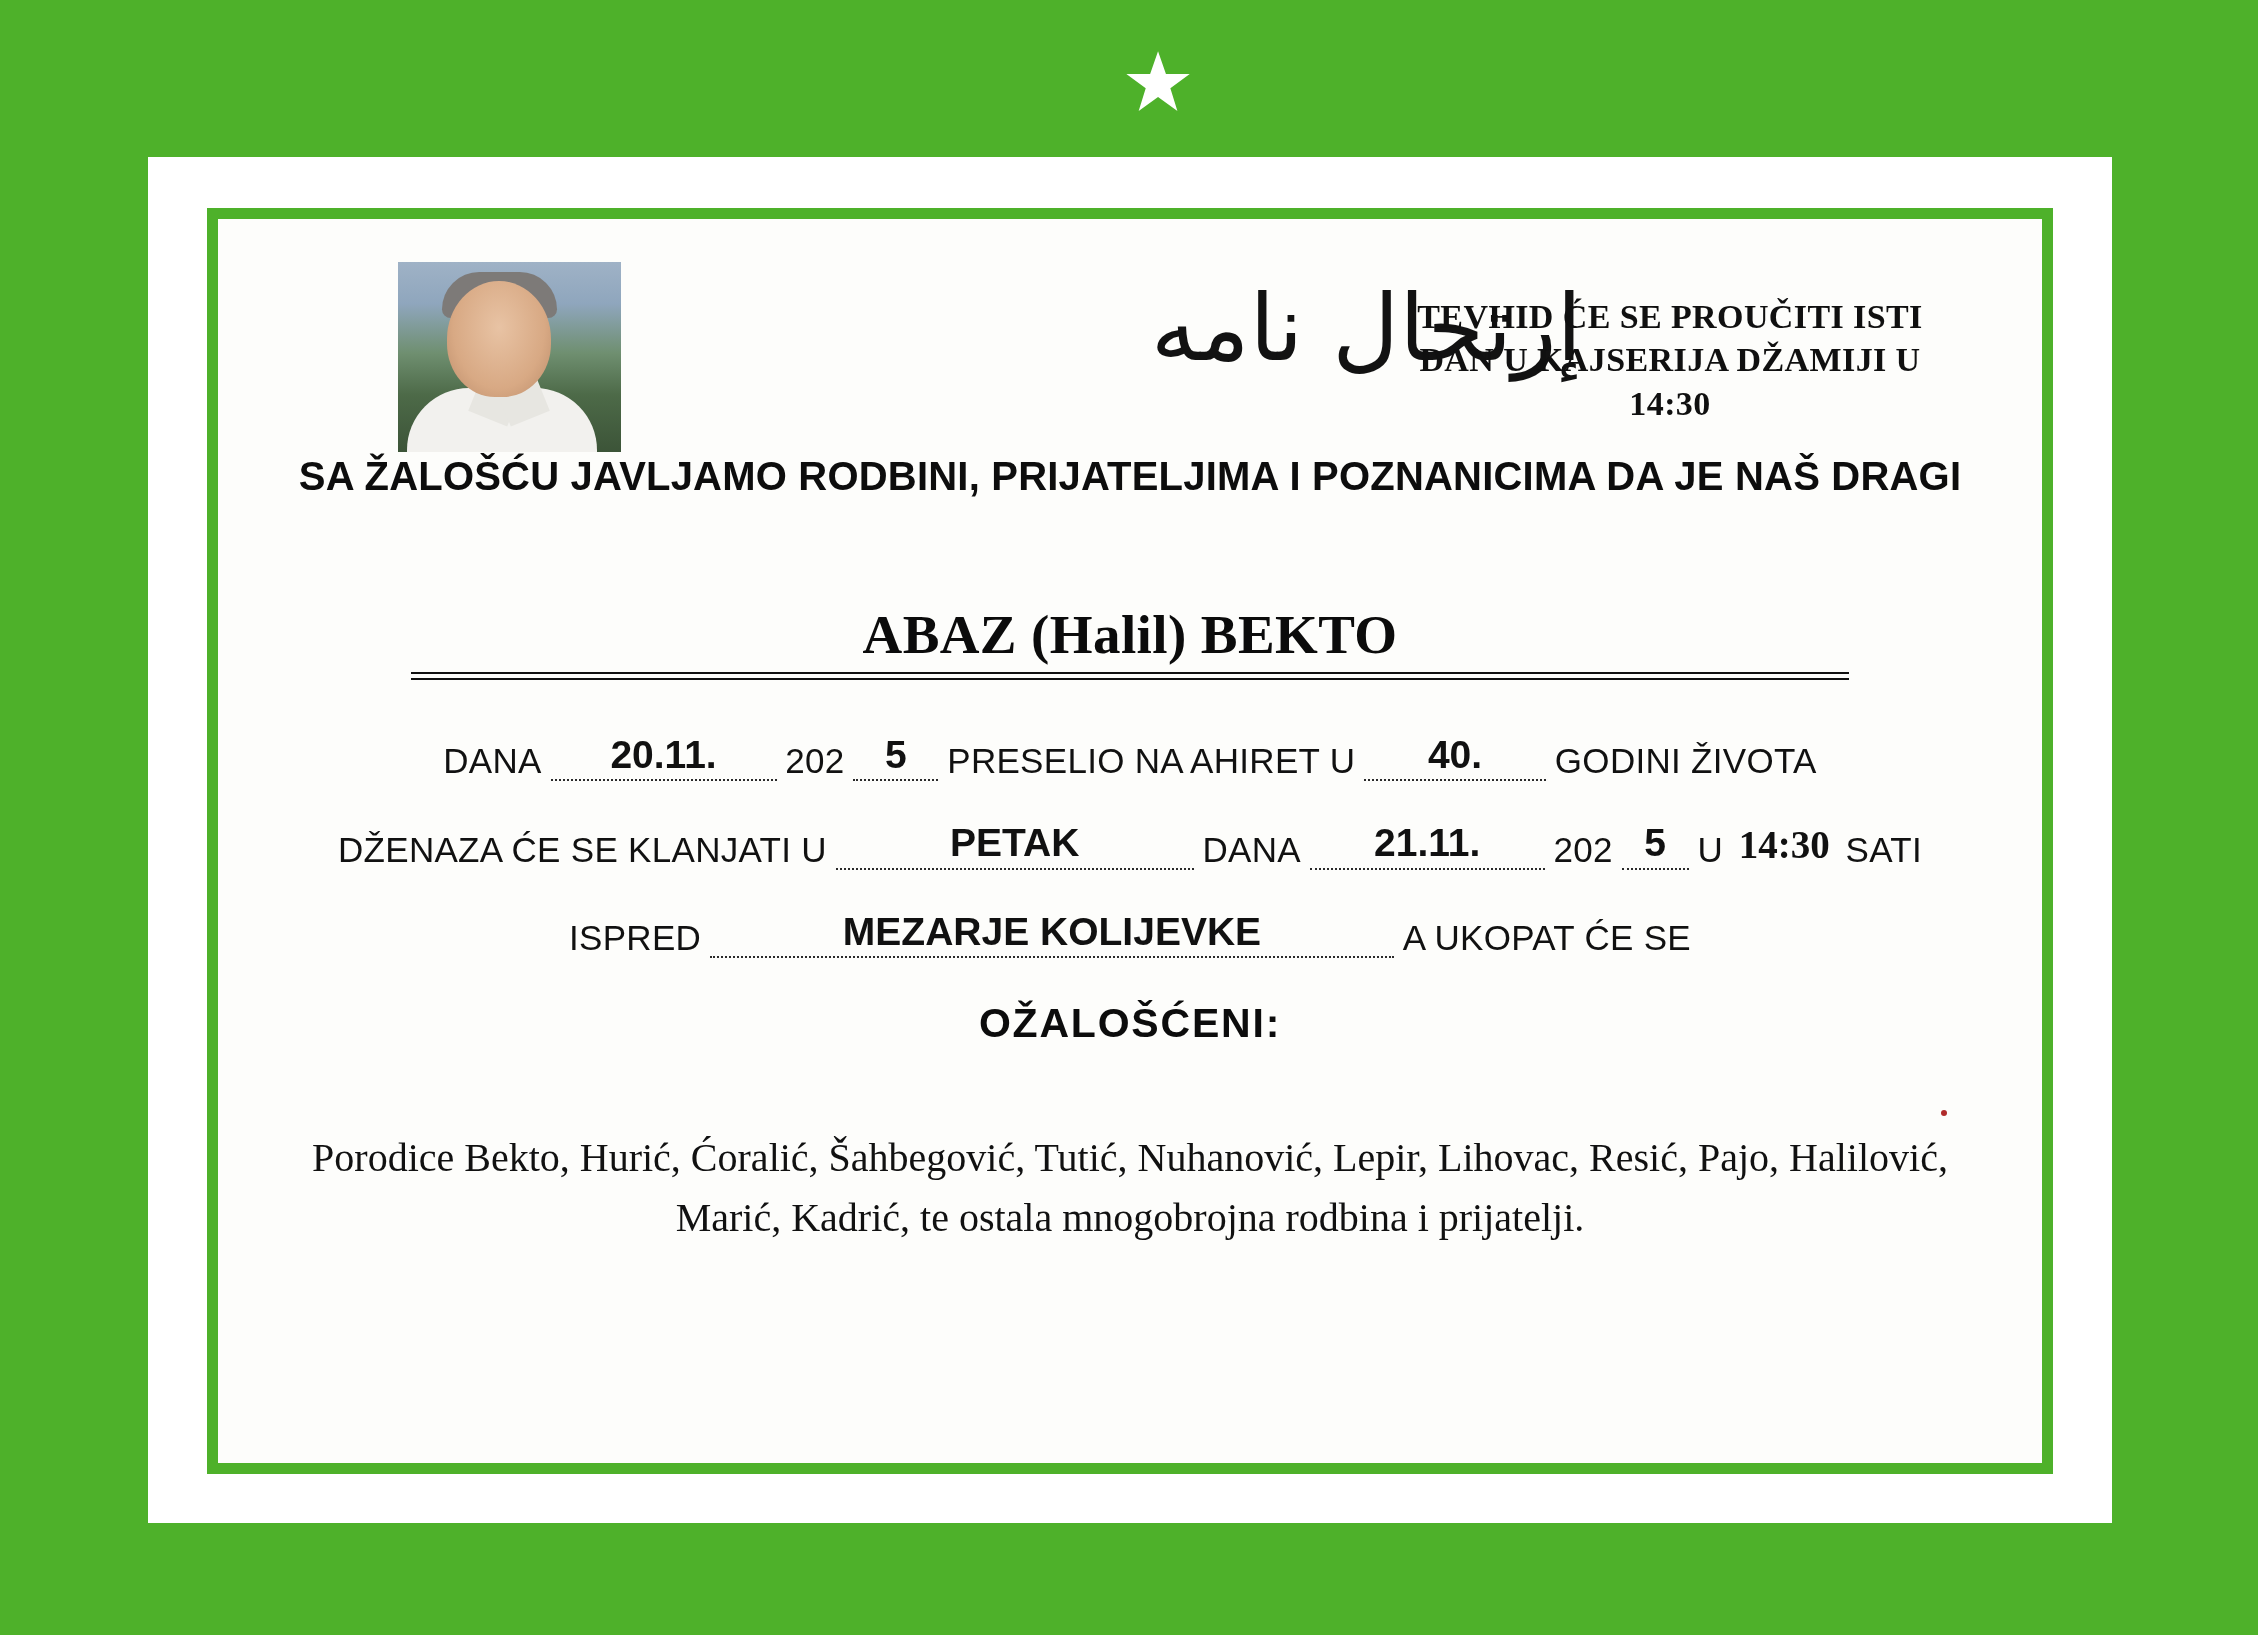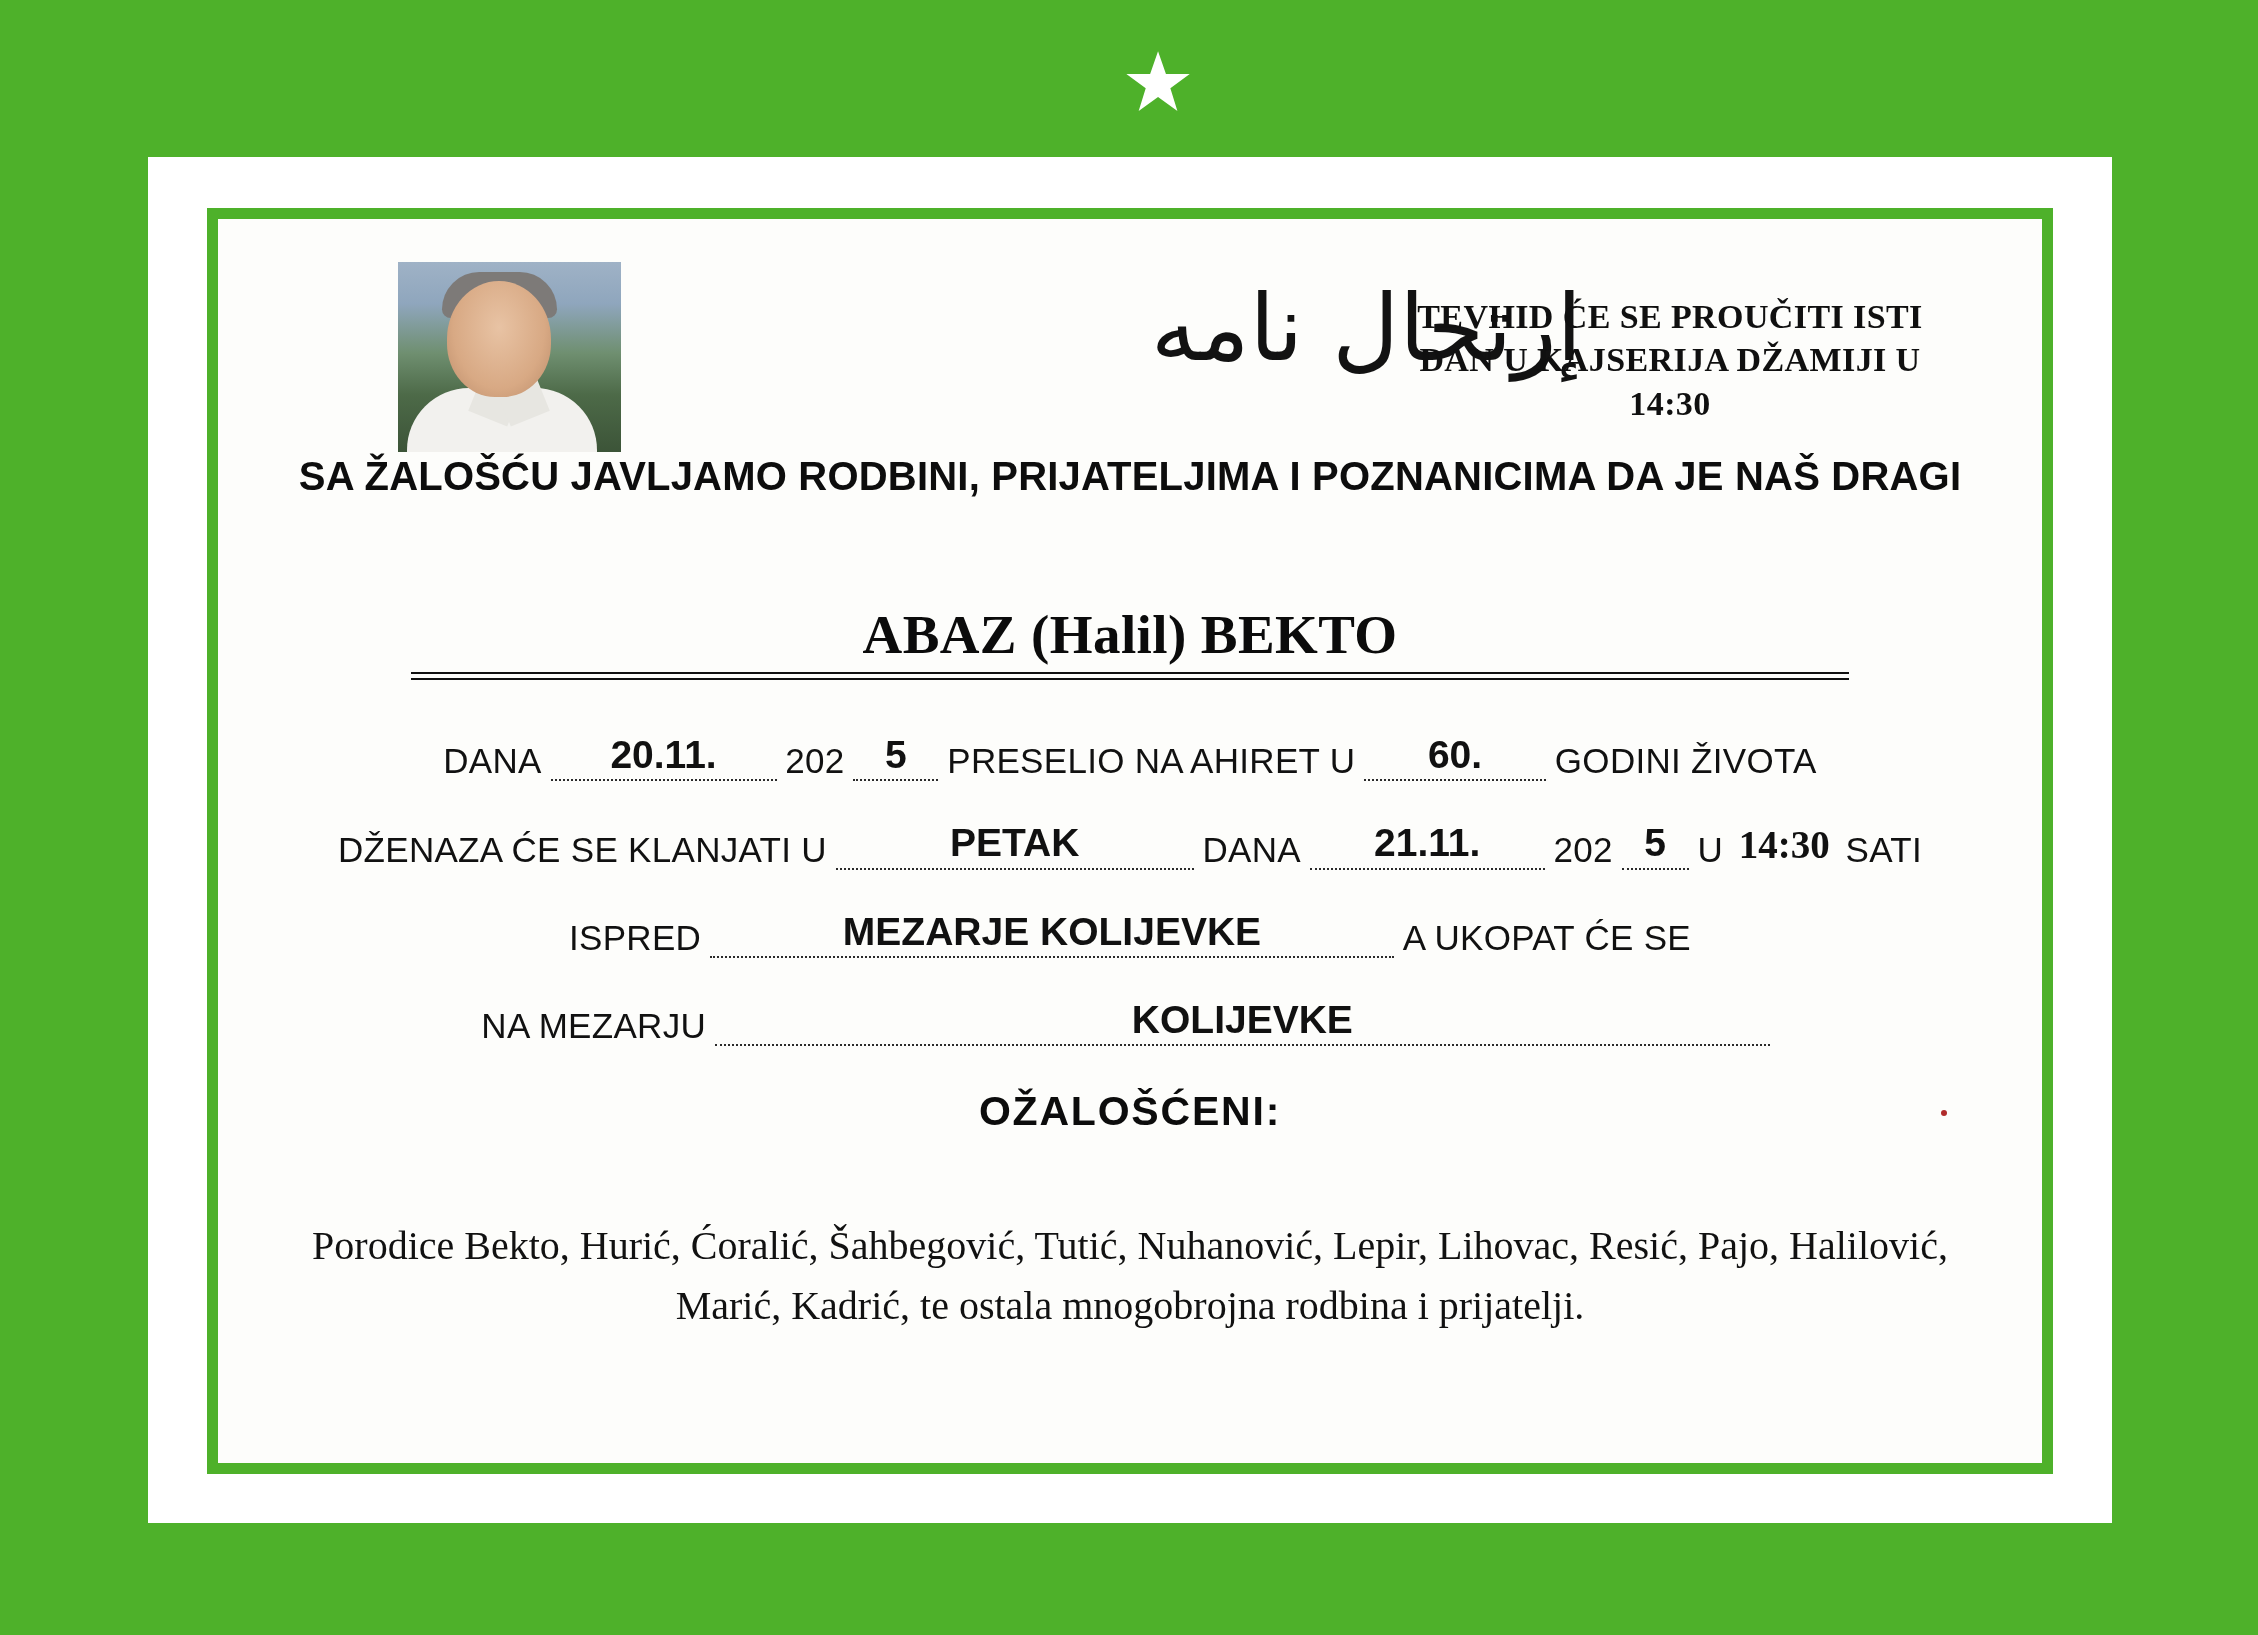--- a/index.html
+++ b/index.html
@@ -287,21 +287,21 @@
         </div>
 
         <div class="lines">
 
           <div class="line">
             <span class="lbl">DANA</span>
             <span class="blank" style="width:212px">20.11.</span>
             <span class="lbl">202</span>
             <span class="blank" style="width:71px">5</span>
             <span class="lbl">PRESELIO NA AHIRET U</span>
-            <span class="blank" style="width:168px">60.</span>
+            <span class="blank" style="width:168px">40.</span>
             <span class="lbl">GODINI ŽIVOTA</span>
           </div>
 
           <div class="line">
             <span class="lbl">DŽENAZA ĆE SE KLANJATI U</span>
             <span class="blank" style="width:344px">PETAK</span>
             <span class="lbl">DANA</span>
             <span class="blank" style="width:221px">21.11.</span>
             <span class="lbl">202</span>
             <span class="blank" style="width:53px">5</span>
@@ -309,24 +309,20 @@
             <span class="blank plain" style="width:auto">14:30</span>
             <span class="lbl">SATI</span>
           </div>
 
           <div class="line">
             <span class="lbl">ISPRED</span>
             <span class="blank" style="width:670px">MEZARJE KOLIJEVKE</span>
             <span class="lbl">A UKOPAT ĆE SE</span>
           </div>
 
-          <div class="line">
-            <span class="lbl">NA MEZARJU</span>
-            <span class="blank" style="width:1041px">KOLIJEVKE</span>
-          </div>
 
         </div>
 
         <div class="ozal">OŽALOŠĆENI:</div>
 
         <div class="families">Porodice Bekto, Hurić, Ćoralić, Šahbegović, Tutić, Nuhanović, Lepir, Lihovac, Resić, Pajo, Halilović, Marić, Kadrić, te ostala mnogobrojna rodbina i prijatelji.</div>
 
       </div>
       <div class="speck"></div>
     </div>

